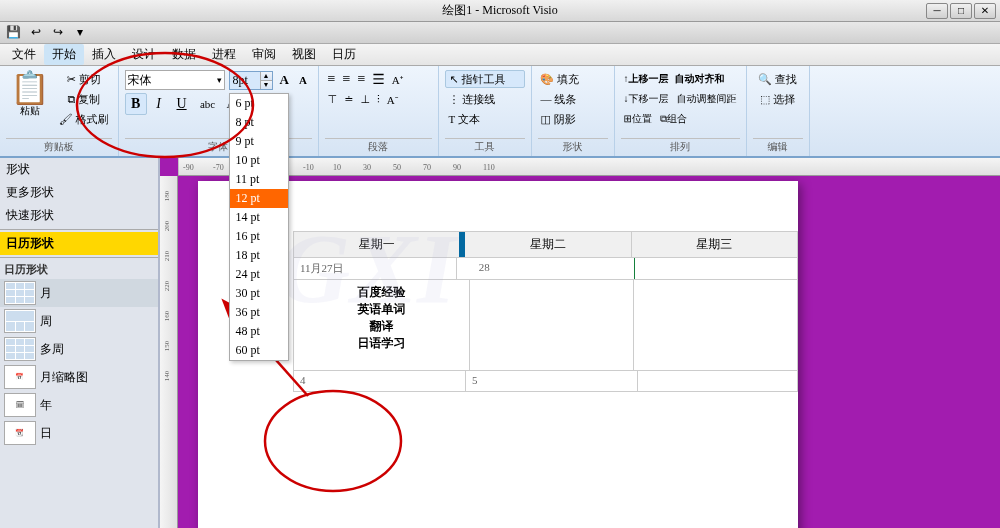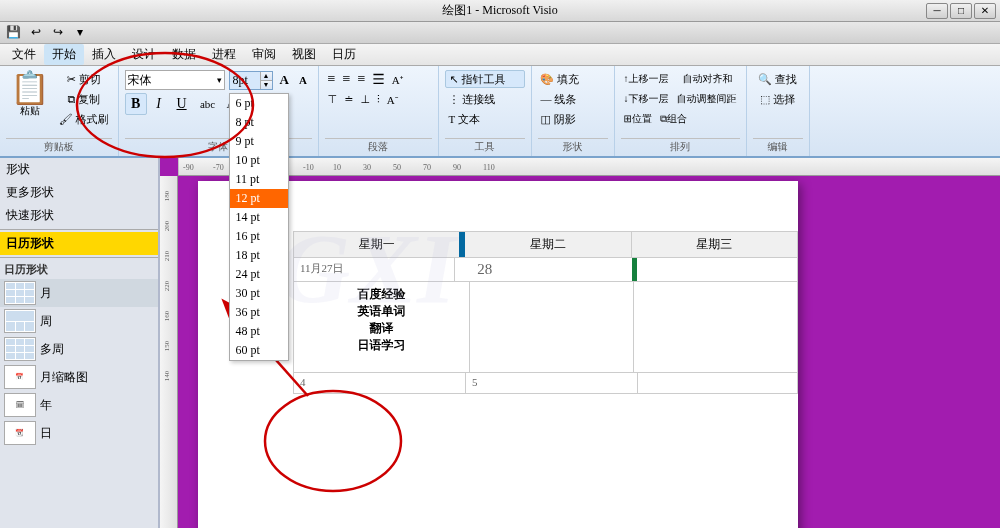--- a/index.html
+++ b/index.html
@@ -287,21 +287,21 @@
         <div class="rb-btn-small" style="width:70px;justify-content:flex-start;">— 线条</div>
         <div class="rb-btn-small" style="width:70px;justify-content:flex-start;">◫ 阴影</div>
       </div>
     </div>
     <div class="ribbon-group-label">形状</div>
   </div>
 
   <div class="ribbon-group">
     <div class="ribbon-group-content">
       <div style="display:flex;flex-direction:column;gap:2px;">
-        <div style="display:flex;gap:8px;">
+        <div style="display:flex;gap:0;font-weight:bold;">
           <div class="rb-btn-small" style="font-size:10px;">↑上移一层</div>
           <div class="rb-btn-small" style="font-size:10px;">自动对齐和</div>
         </div>
         <div style="display:flex;gap:2px;">
           <div class="rb-btn-small" style="font-size:10px;">↓下移一层</div>
           <div class="rb-btn-small" style="font-size:10px;">自动调整间距</div>
         </div>
         <div style="display:flex;gap:2px;">
           <div class="rb-btn-small" style="font-size:10px;">⊞位置</div>
           <div class="rb-btn-small" style="font-size:10px;">⧉组合</div>
@@ -430,21 +430,21 @@
           <div style="position:absolute;left:95px;top:50px;right:0;border:1px solid #ccc;">
 
             <div style="display:flex;background:#f0f0f0;border-bottom:1px solid #ccc;">
               <div style="flex:1;padding:4px 8px;text-align:center;font-size:12px;border-right:6px solid #0369a1;">星期一</div>
               <div style="flex:1;padding:4px 8px;text-align:center;font-size:12px;border-right:1px solid #ccc;">星期二</div>
               <div style="flex:1;padding:4px 8px;text-align:center;font-size:12px;">星期三</div>
             </div>
 
             <div style="display:flex;border-bottom:1px solid #ccc;">
               <div style="flex:1;padding:3px 6px;font-size:11px;color:#666;border-right:1px solid #ccc;min-height:20px;">11月27日</div>
-              <div style="flex:1;padding:3px 6px;font-size:15px;color:#666;border-right:5px solid #15803d;margin-left:16px;">28</div>
+              <div style="flex:1;padding:3px 6px;font-size:11px;color:#666;border-right:1px solid #15803d;margin-left:16px;">28</div>
               <div style="flex:1;padding:3px 6px;font-size:11px;color:#666;"></div>
             </div>
 
             <div style="display:flex;border-bottom:1px solid #ccc;">
               <div style="flex:1;padding:4px 6px;font-size:12px;text-align:center;border-right:1px solid #ccc;min-height:90px;font-weight:bold;">
                 <div>百度经验</div>
                 <div>英语单词</div>
                 <div>翻译</div>
                 <div>日语学习</div>
               </div>

